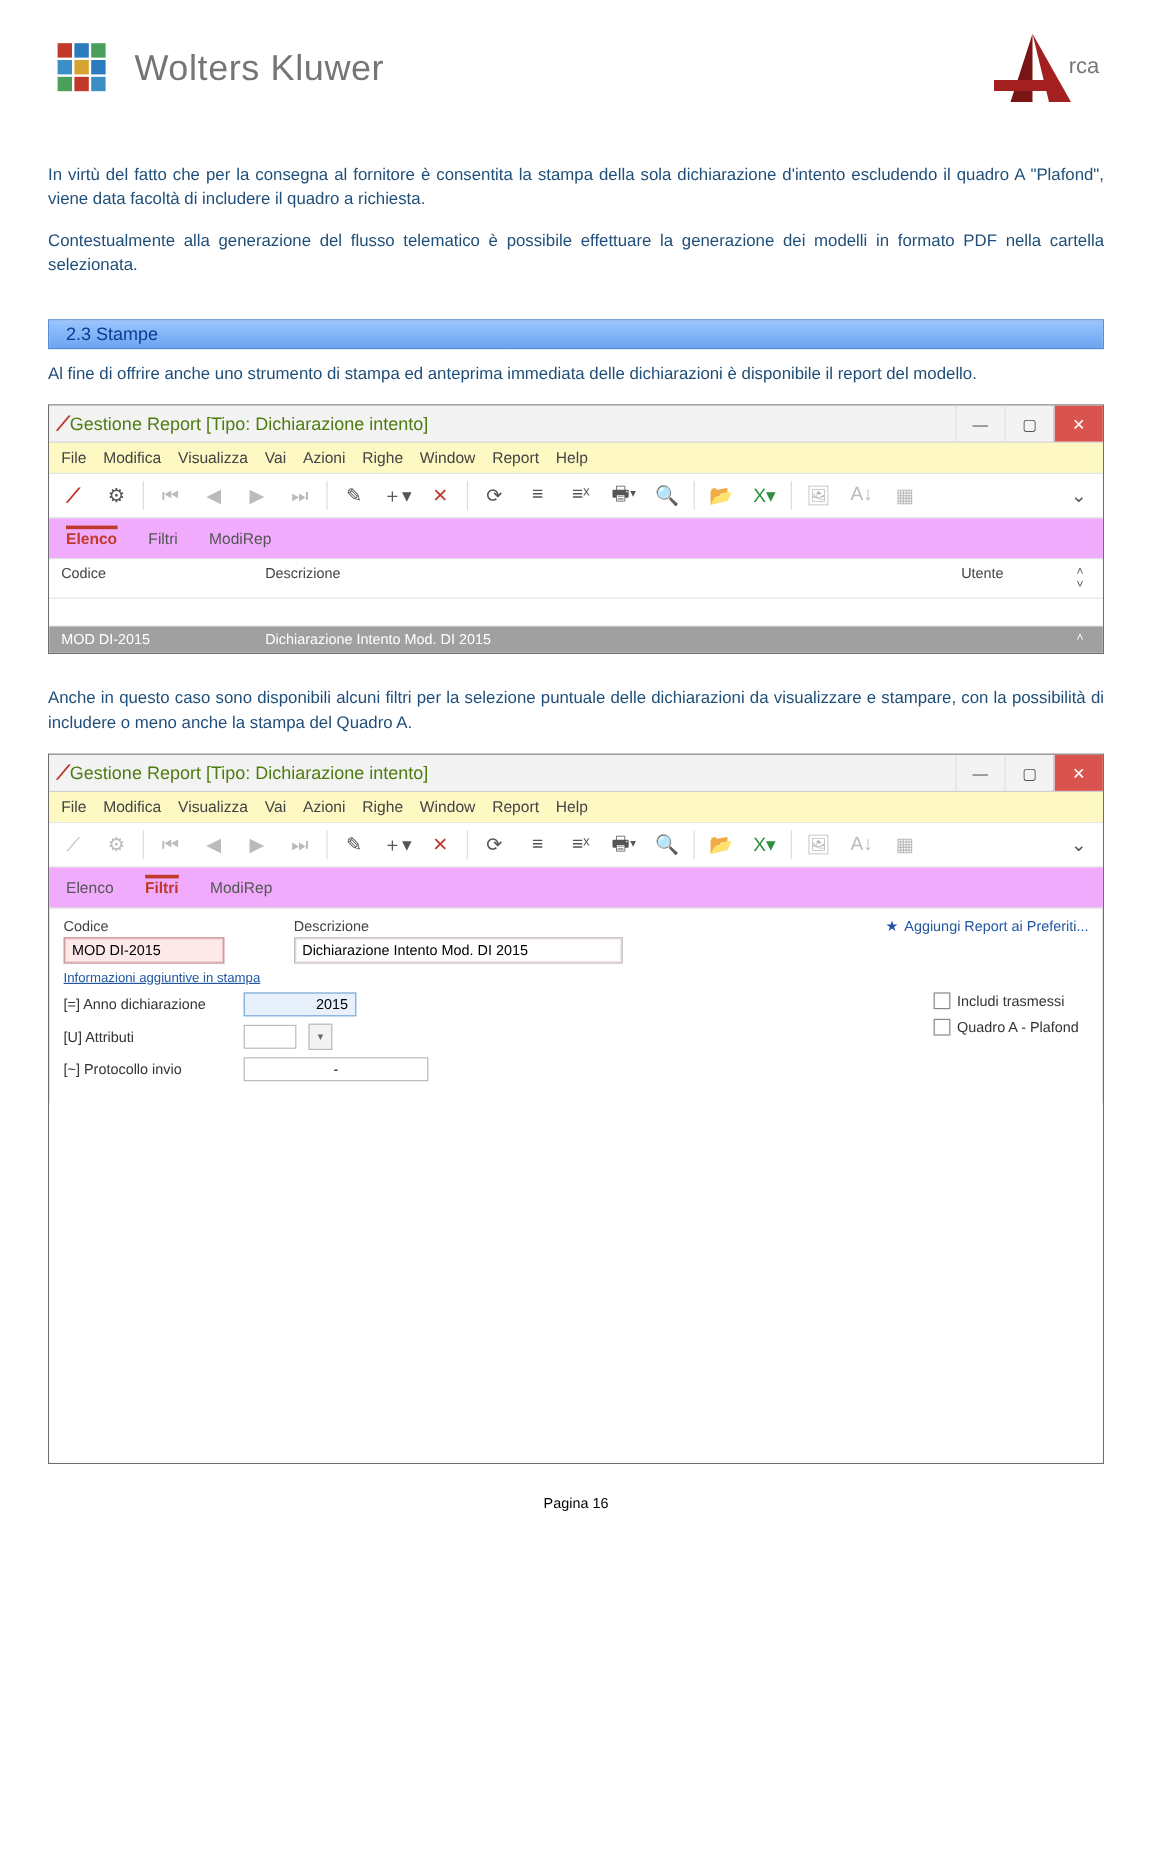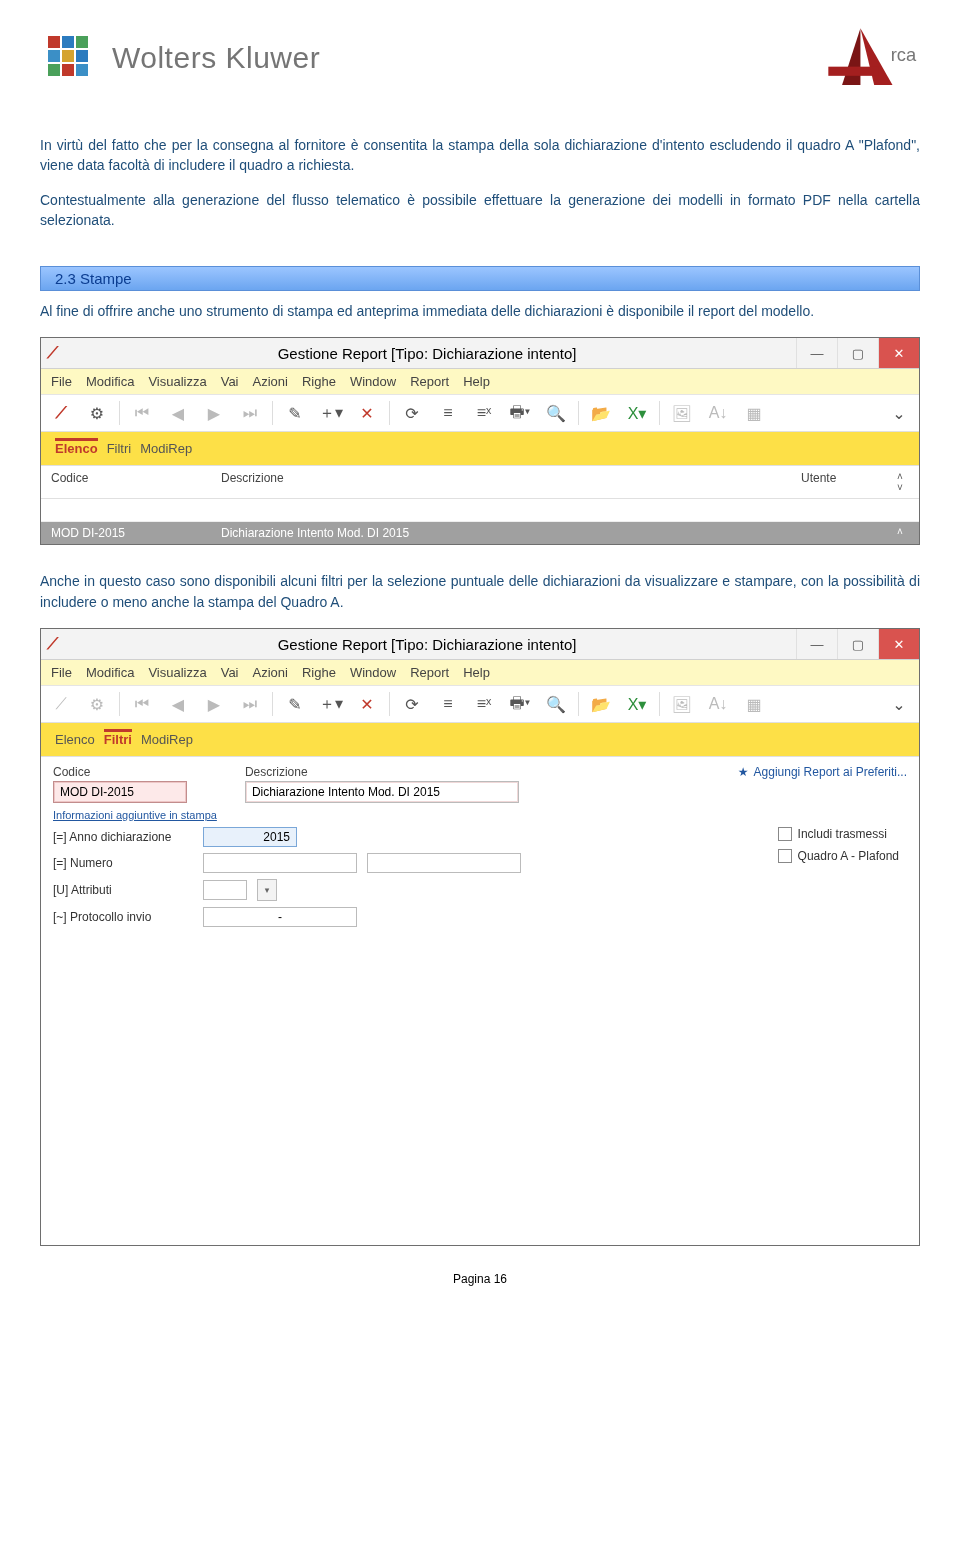--- a/index.html
+++ b/index.html
@@ -71,23 +71,22 @@
     border-bottom: 1px solid #d0d0d0;
   }
   .titlebar-left {
     display:flex;
     align-items:center;
     gap:8px;
     padding-left:6px;
   }
   .titlebar-title {
     font-size: 15px;
-    color: #000000;
+    color: #4d7c0f;
     flex:1;
-    text-align:center;
   }
   .titlebar-title-inner{
     display:inline-block;
   }
   .win-buttons {
     display: flex;
   }
   .win-btn {
     width: 40px;
     height: 30px;
@@ -129,25 +128,25 @@
     font-size:16px;
   }
   .tb-sep {
     width:1px;
     height:24px;
     background:#ddd;
   }
   .tb-btn.disabled{ color:#bbb; }
   .tabbar {
     display:flex;
-    gap:9px;
+    gap:26px;
     padding:6px 14px;
     font-size:13px;
     border-bottom:1px solid #e0e0e0;
-    background:#fde047;
+    background:#f0abfc;
   }
   .tab {
     color:#555;
     padding:3px 0;
   }
   .tab.active {
     color:#c0392b;
     font-weight:bold;
     border-top:3px solid #c0392b;
     padding-top:0;
@@ -483,25 +482,20 @@
           <span>★</span>
           <span>Aggiungi Report ai Preferiti...</span>
         </div>
       </div>
 
       <div class="criteria-row">
         <span class="lbl">[=] Anno dichiarazione</span>
         <input class="small" value="2015" style="">
       </div>
       <div class="criteria-row">
-        <span class="lbl">[=] Numero</span>
-        <input class="text" value="" style="">
-        <input class="text" style="">
-      </div>
-      <div class="criteria-row">
         <span class="lbl">[U] Attributi</span>
         <input class="tiny" style="">
         <span class="dropdown-btn">▾</span>
       </div>
       <div class="criteria-row">
         <span class="lbl">[~] Protocollo invio</span>
         <input class="text" style="text-align: center;" value="-">
       </div>
 
       <div class="criteria-right">

